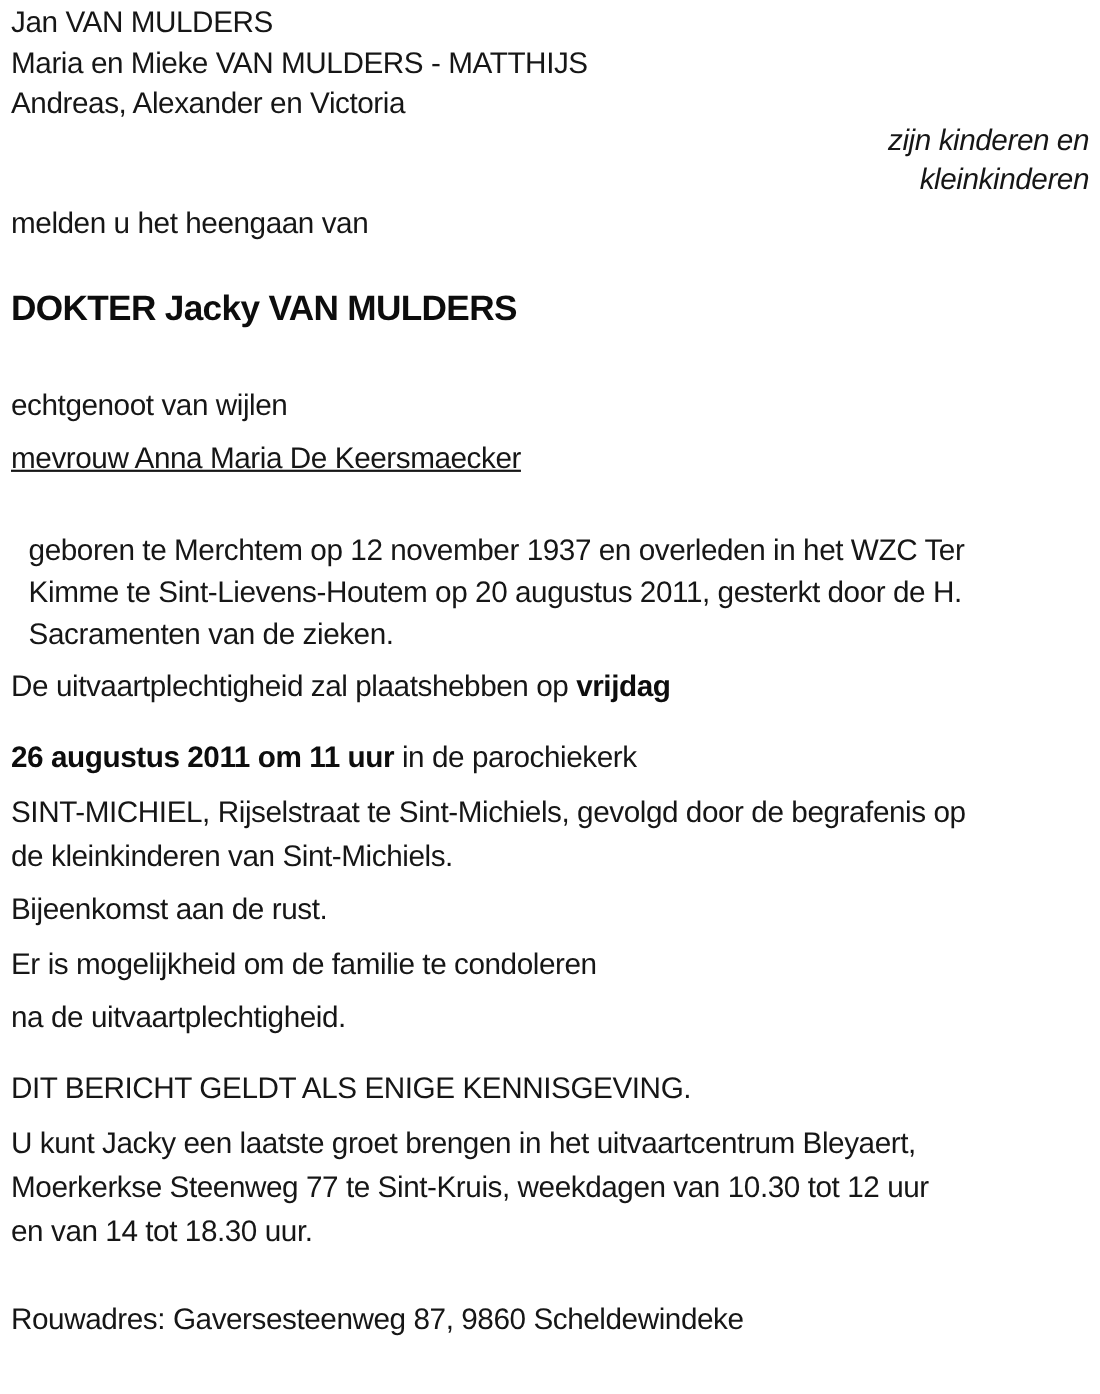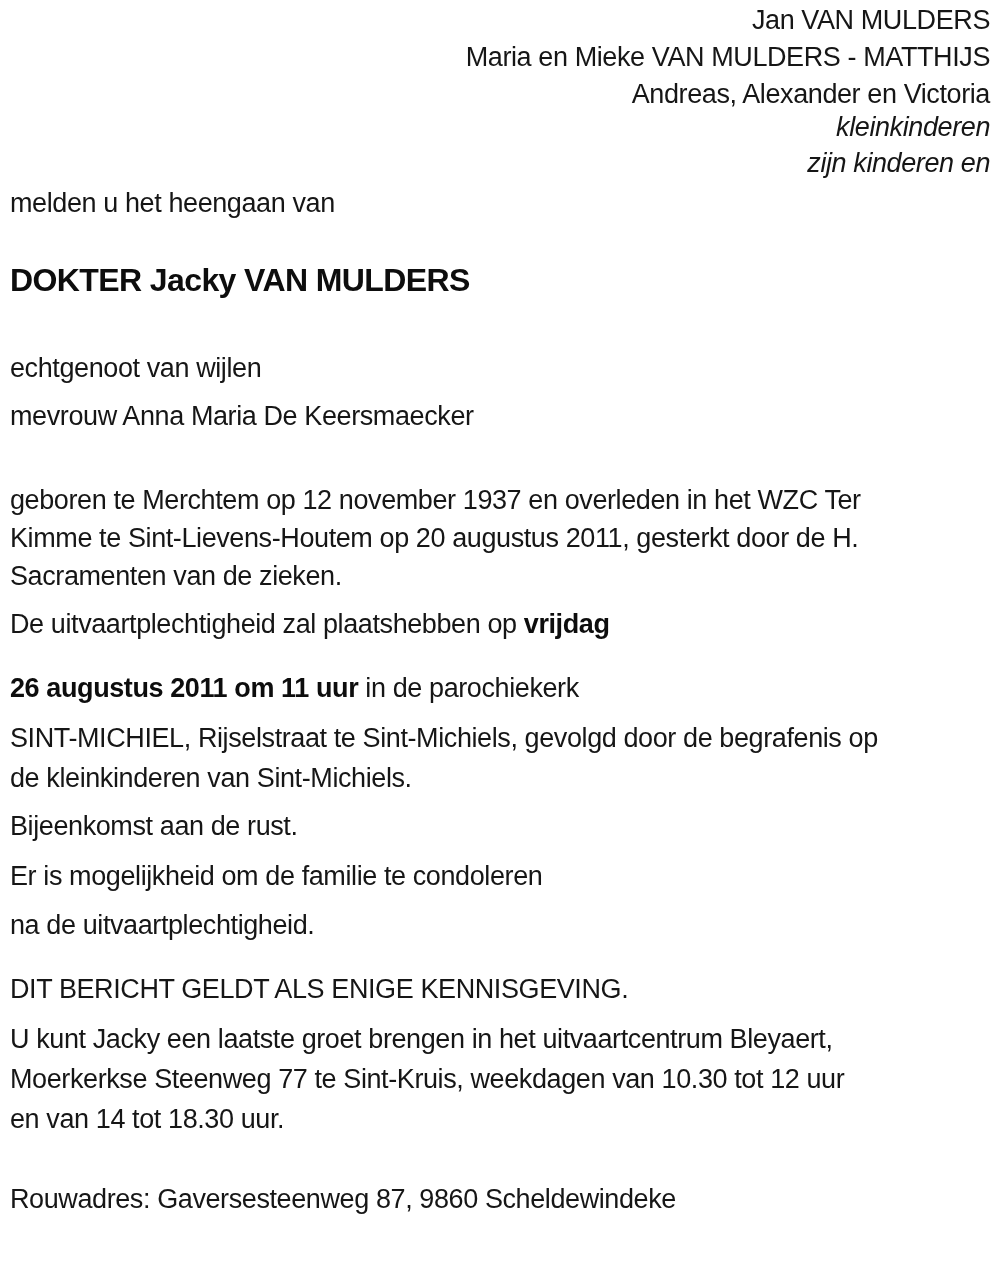--- a/index.html
+++ b/index.html
@@ -16,21 +16,20 @@
     font-family: "Liberation Sans", sans-serif;
     font-size: 27px;
     color: #161616;
     letter-spacing: -0.4px;
   }
   p, h1, div, section, main { margin: 0; padding: 0; }
 
   .family-line {
     line-height: 37px;
     white-space: nowrap;
-    text-align: right;
   }
   .relation {
     text-align: right;
     font-style: italic;
     margin-top: -4px;
   }
   .relation-line {
     line-height: 36px;
     white-space: nowrap;
   }
@@ -45,38 +44,38 @@
     letter-spacing: -0.6px;
     line-height: 48px;
     margin: 34px 0 44px 0;
     white-space: nowrap;
     color: #0d0d0d;
   }
   .spouse-line {
     line-height: 40px;
     white-space: nowrap;
   }
-  .spouse-line + .spouse-line { margin-top: 8px; }
+  .spouse-line + .spouse-line { margin-top: 8px; text-decoration: underline; }
 
   .para { }
   .para .line {
     line-height: 38px;
     white-space: nowrap;
   }
   .para-wide .line {
     line-height: 40px;
     white-space: nowrap;
   }
   .single-line {
     line-height: 40px;
     white-space: nowrap;
   }
   strong { font-weight: 700; color: #0d0d0d; }
 
-  .born-para      { margin-top: 45px; }
+  .born-para      { margin-top: 45px; margin-left: 16px; }
   .ceremony-1     { margin-top: 9px;  }
   .ceremony-2     { margin-top: 24px;  }
   .church-para    { margin-top: 10px; }
   .meeting-line   { margin-top: 8px;  }
   .condole-1      { margin-top: 10px; }
   .condole-2      { margin-top: 9px;  }
   .sole-notice    { margin-top: 24px; }
   .farewell-para  { margin-top: 10px; }
   .mourning-line  { margin-top: 40px; }
 </style>
@@ -85,22 +84,22 @@
 
 <main class="doc">
 
   <section class="family">
     <p class="family-line">Jan VAN MULDERS</p>
     <p class="family-line">Maria en Mieke VAN MULDERS - MATTHIJS</p>
     <p class="family-line">Andreas, Alexander en Victoria</p>
   </section>
 
   <section class="relation">
+    <p class="relation-line">zijn kinderen en</p>
     <p class="relation-line">kleinkinderen</p>
-    <p class="relation-line">zijn kinderen en</p>
   </section>
 
   <p class="announce">melden u het heengaan van</p>
 
   <h1 class="deceased-name">DOKTER Jacky VAN MULDERS</h1>
 
   <section class="spouse">
     <p class="spouse-line">echtgenoot van wijlen</p>
     <p class="spouse-line">mevrouw Anna Maria De Keersmaecker</p>
   </section>

